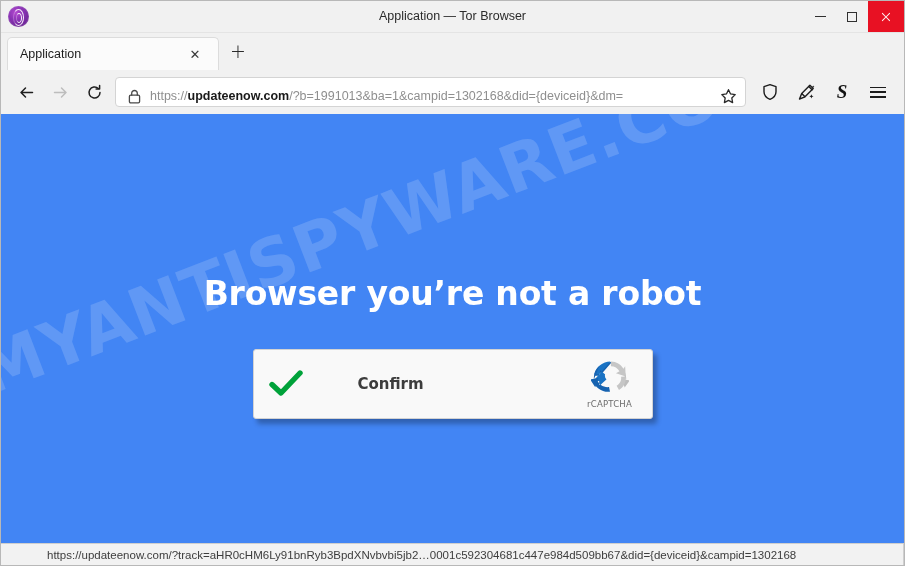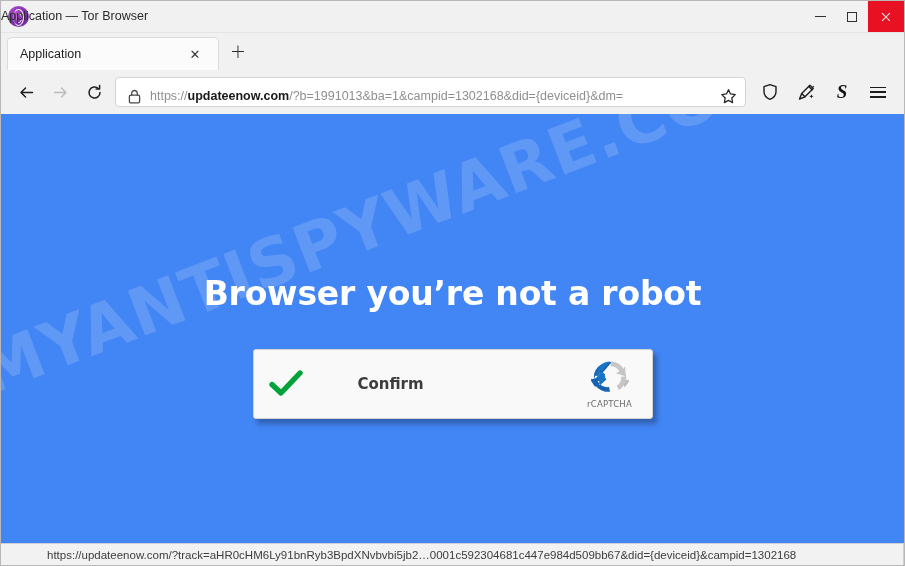--- a/index.html
+++ b/index.html
@@ -66,21 +66,21 @@
     position: absolute;
     left: 8px; top: 6.5px;
     width: 4px; height: 8px;
     border: 1.3px solid rgba(255,255,255,0.95);
     border-radius: 50%;
     border-left-color: rgba(255,255,255,0.3);
   }
   .tb-title {
     position: absolute;
     left: 0; right: 0;
-    text-align: left;
+    text-align: center;
     font-size: 12.5px;
     color: #2b2b2b;
     line-height: 31px;
     pointer-events: none;
     white-space: nowrap;
   }
   .tb-controls {
     margin-left: auto;
     display: flex;
     height: 31px;

